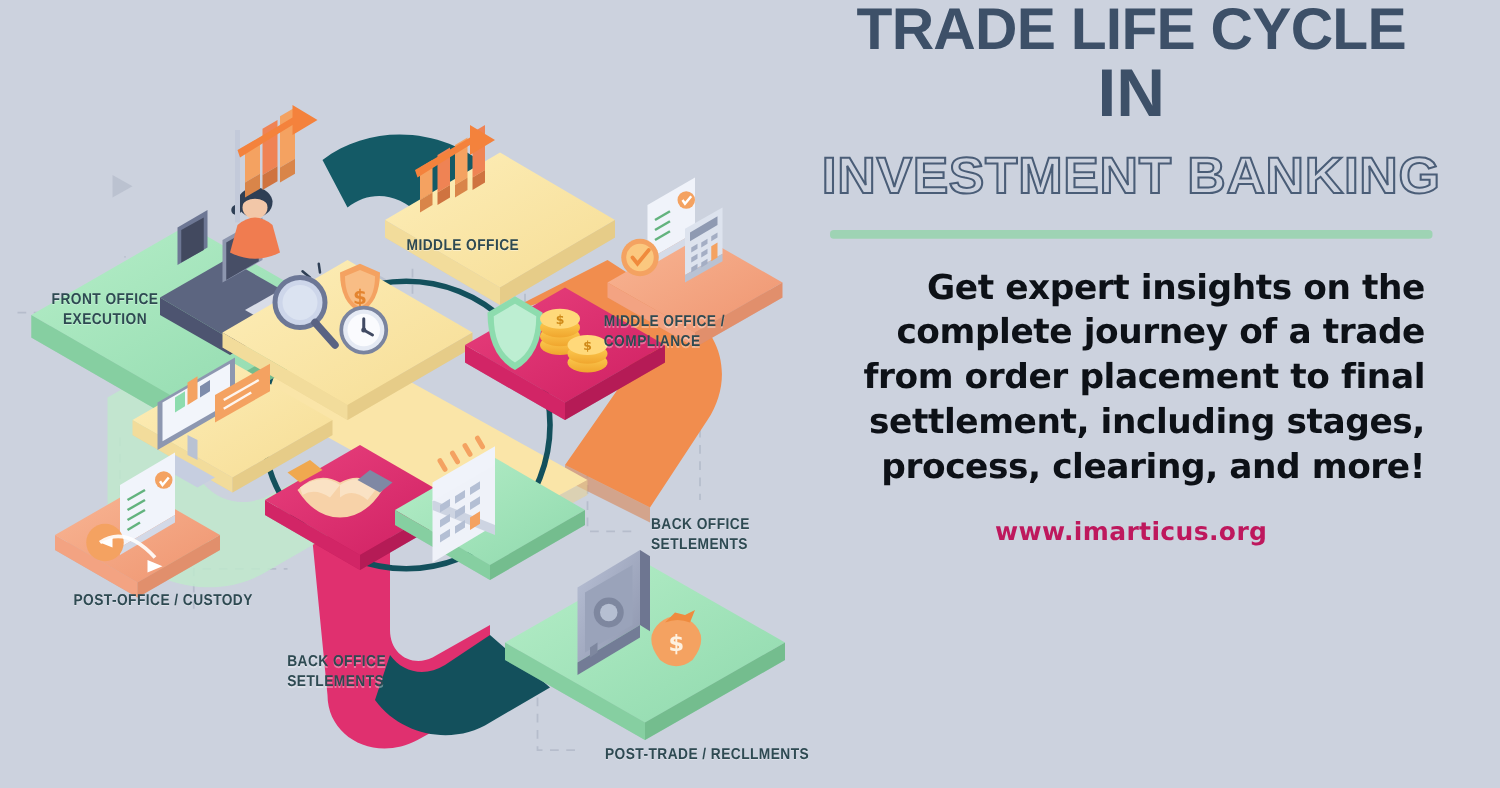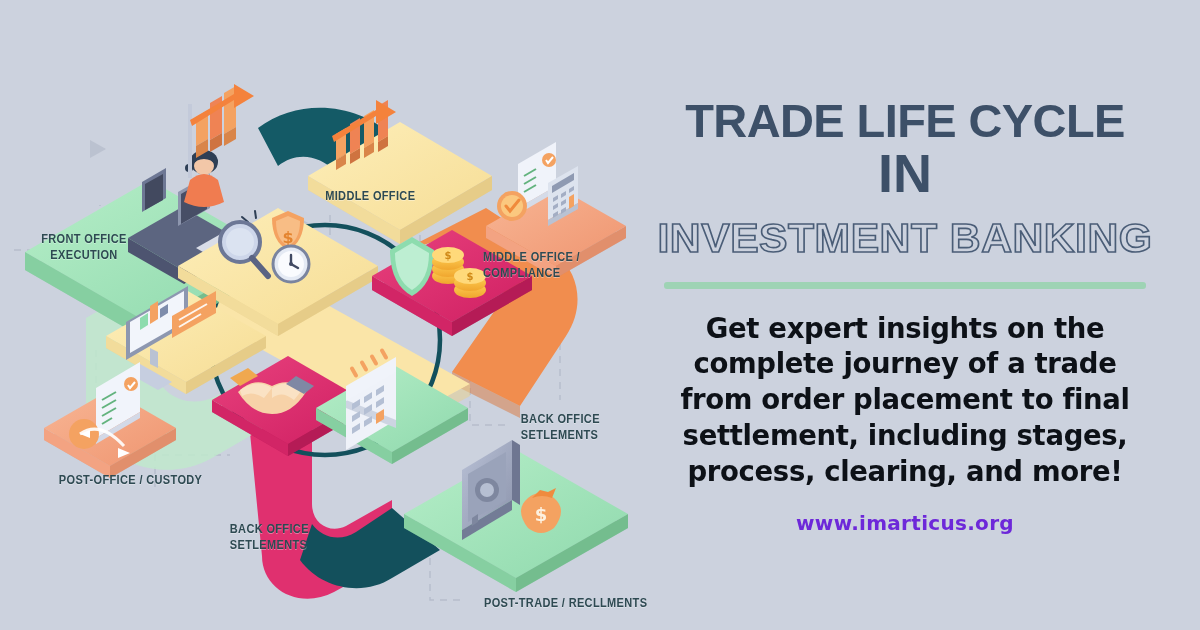--- a/index.html
+++ b/index.html
@@ -32,21 +32,20 @@
   .lbl-midcomp  { left:471px; top:250px; text-align:left;   width:200px; }
   .lbl-backoff1 { left:513px; top:412px; text-align:left;   width:130px; }
   .lbl-backoff2 { left:222px; top:522px; text-align:left;   width:130px; }
   .lbl-post     { left:48px;  top:473px; text-align:left;   width:180px; }
   .lbl-posttrade{ left:472px; top:596px; text-align:left;   width:200px; }
 
   
   #copy {
     position:absolute; left:655px; top:0; width:500px; height:630px;
     display:flex; flex-direction:column; align-items:center;
-    padding-top:98px;
   }
   .title-main {
     font-family:"Liberation Sans", sans-serif;
     font-weight:700;
     font-size:47px;
     line-height:.97;
     letter-spacing:-.6px;
     color:#3d5068;
     text-align:center;
     width:100%;
@@ -73,34 +72,34 @@
     -webkit-text-stroke:1.6px #4a5d77;
     transform:scaleX(1.04);
   }
   .divider {
     width:482px; height:7px; border-radius:3px;
     background:#9ed3b4; margin-top:20px;
   }
   .subcopy {
     margin-top:22px;
     width:470px;
-    text-align:center;
+    text-align:right;
     font-family:"DejaVu Sans","Liberation Sans",sans-serif;
     font-weight:700;
     font-size:27.5px;
     line-height:1.30;
     color:#0d1117;
     letter-spacing:-.35px;
   }
   .url {
     margin-top:22px;
     font-family:"DejaVu Sans","Liberation Sans",sans-serif;
     font-weight:700;
     font-size:20px;
-    color:#6d28d9;
+    color:#be185d;
     letter-spacing:.3px;
   }
 </style>
 </head>
 <body style="background: rgb(204, 210, 222);">
 
 <div id="banner">
 
   <div id="infographic">
     <svg width="660" height="630" viewBox="0 0 660 630" xmlns="http://www.w3.org/2000/svg">

